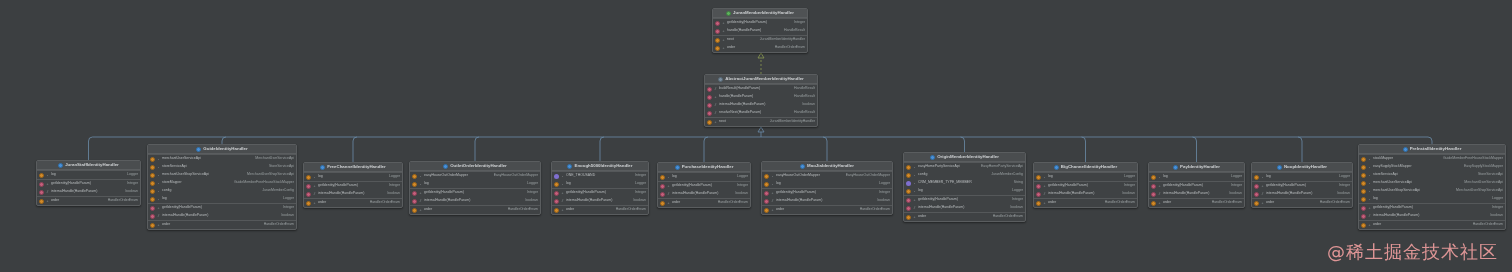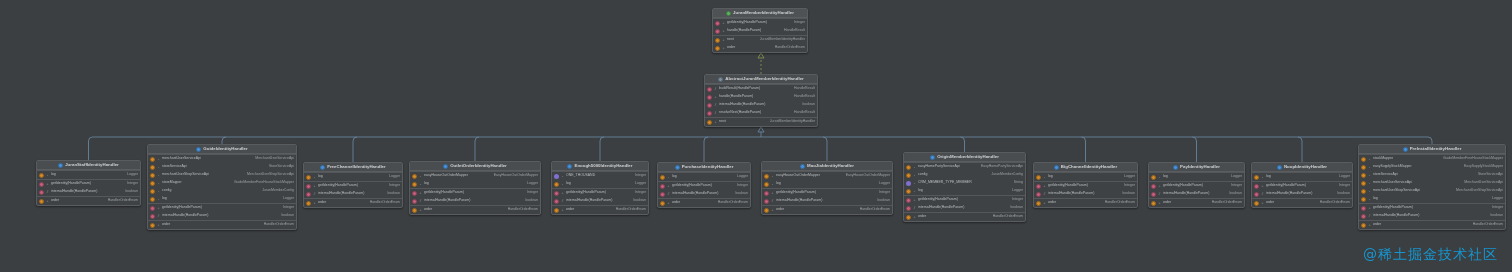--- a/index.html
+++ b/index.html
@@ -54,21 +54,21 @@
   .ic.cls { background:#4a90d9; border:0.6px solid #2f6fa8; }
   .ic.abs { background:#7b8d9e; border:0.6px solid #566875; }
   .ic.iface { background:#5eb35e; border:0.6px solid #3f7f3f; }
   .ic.fld  { background:#d28a2a; border:0.6px solid #9c6416; }
   .ic.mth  { background:#c4607c; border:0.6px solid #8e3f56; }
   .ic.stat { background:#7f6fcf; border:0.6px solid #594bа0; }
   .vis { flex:0 0 auto; width:3px; height:5px; color:#8f9597; font-size:3.4px; line-height:5px; text-align:center; }
 
   .wm {
     position:absolute; right:14px; bottom:8px;
-    color:#0ea5e9; font-size:14px; letter-spacing:1px;
+    color:#fca5a5; font-size:18px; letter-spacing:1px;
     font-family:"DejaVu Sans", sans-serif;
     opacity:.85;
     user-select:none;
   }
 </style>
 </head>
 <body>
 
 <div id="canvas">
   <svg class="wires" id="wires">

